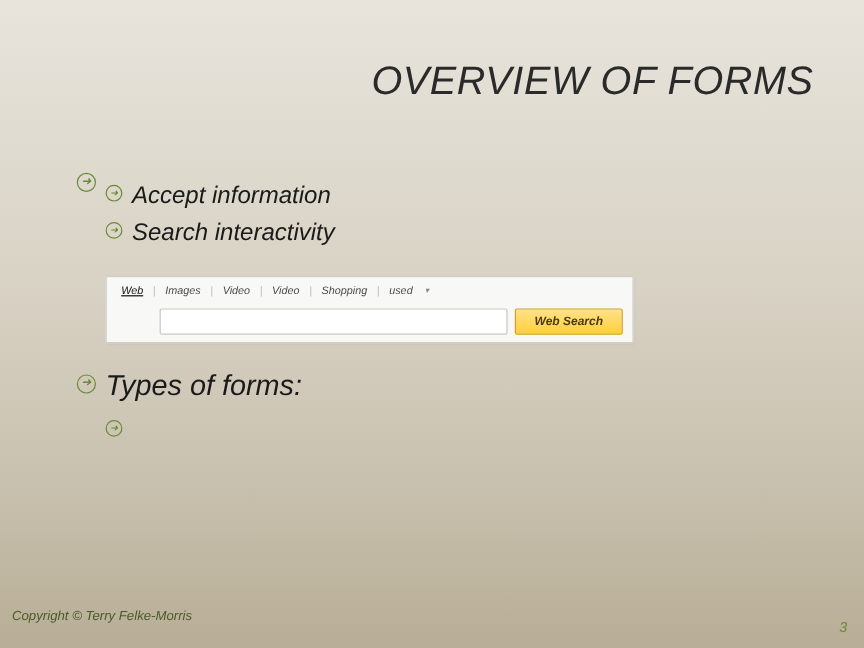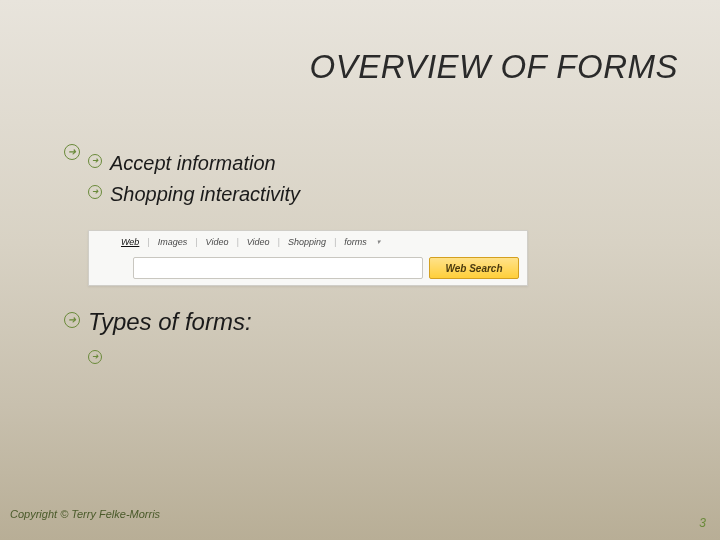--- a/index.html
+++ b/index.html
@@ -81,21 +81,20 @@
   }
   .sg-tabs {
     position: absolute;
     top: 6px;
     left: 10px;
     font-size: 9px;
     color: #4a4a4a;
     display: flex;
     gap: 6px;
     align-items: center;
-    margin-left: 20px;
   }
   .sg-tabs .tab { padding: 0 2px; }
   .sg-tabs .sep { color: #bbb; }
   .sg-tabs .first { text-decoration: underline; color: #111; }
   .sg-tabs .more-arrow { font-size: 7px; color: #888; margin-left: 2px; }
   .sg-input-row {
     position: absolute;
     left: 8px;
     right: 8px;
     bottom: 6px;
@@ -147,36 +146,36 @@
 
   <div class="bullet-main">
     <span class="marker">➜</span>
   </div>
   <div class="bullet-sub">
     <span class="marker">➜</span>
     <span>Accept information</span>
   </div>
   <div class="bullet-sub">
     <span class="marker">➜</span>
-    <span>Shopping interactivity</span>
+    <span>Search interactivity</span>
   </div>
 
   <div class="search-graphic">
     <div class="sg-tabs">
       <span class="tab first">Web</span>
       <span class="sep">|</span>
       <span class="tab">Images</span>
       <span class="sep">|</span>
       <span class="tab">Video</span>
       <span class="sep">|</span>
       <span class="tab">Video</span>
       <span class="sep">|</span>
       <span class="tab">Shopping</span>
       <span class="sep">|</span>
-      <span class="tab">forms</span>
+      <span class="tab">used</span>
       <span class="more-arrow">▾</span>
     </div>
     <div class="sg-input-row">
       <div class="sg-input"></div>
       <div class="sg-button">
         <span>Web Search</span>
       </div>
     </div>
   </div>
 

